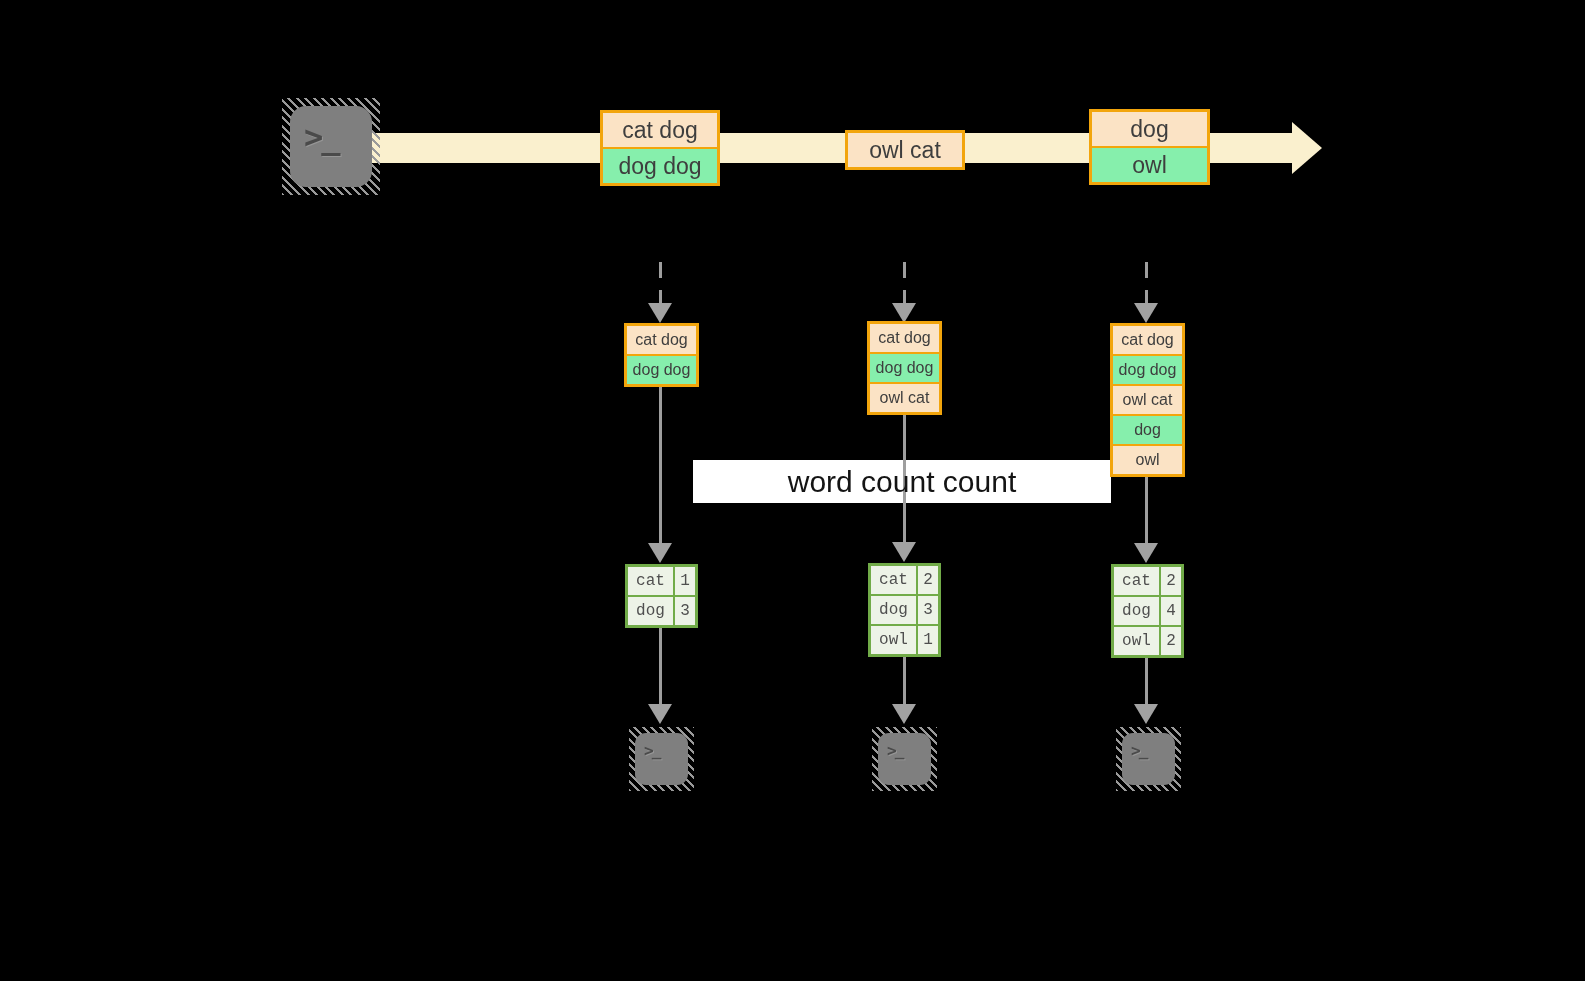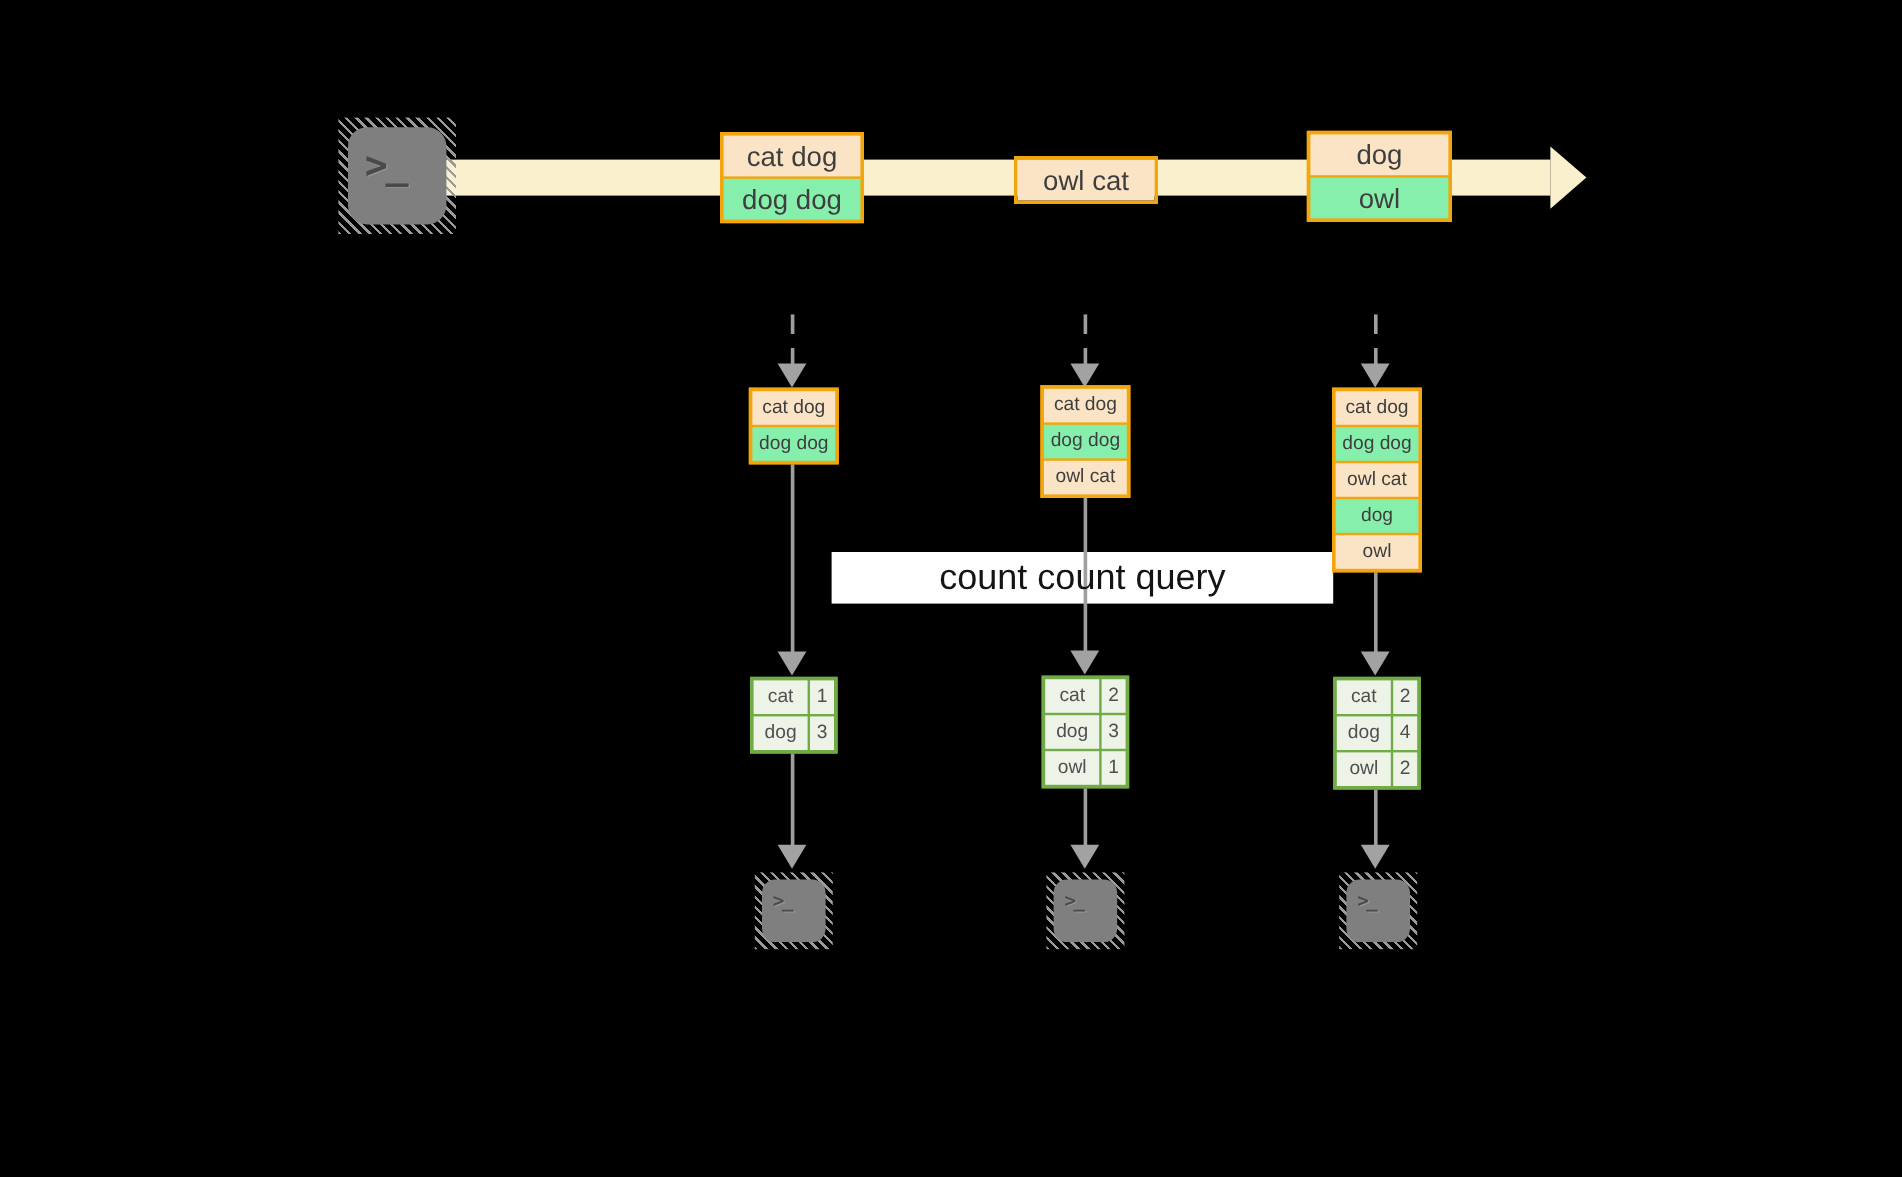--- a/index.html
+++ b/index.html
@@ -41,21 +41,21 @@
   .vline{position:absolute;width:3px;background:#9E9E9E;}
   .vdash{position:absolute;width:3px;background:repeating-linear-gradient(to bottom,#9E9E9E 0 16px,rgba(0,0,0,0) 16px 28px);}
   .ahead{position:absolute;width:0;height:0;border-left:12px solid transparent;
     border-right:12px solid transparent;border-top:20px solid #A2A2A2;}
   
   .banner-bg{position:absolute;left:693px;top:460px;width:418px;height:43px;background:#FFFFFF;}
   .banner-text{position:absolute;left:693px;top:460px;width:418px;height:43px;
     display:flex;align-items:center;justify-content:center;font-size:30px;color:#141414;}
   
   .count-table{position:absolute;width:73px;border:3px solid #71AB48;background:#71AB48;
-    display:grid;grid-template-columns:45px 1fr;gap:2px;box-sizing:border-box;}
+    display:grid;grid-template-columns:45px 1fr;gap:2px;box-sizing:border-box;font-family:Liberation Mono, monospace;}
   .ct-cell{background:#EDF3E7;height:28px;display:flex;align-items:center;justify-content:center;
     font-size:16px;color:#4f4f4f;}
   .table-1{left:625px;top:564px;}
   .table-2{left:868px;top:563px;}
   .table-3{left:1111px;top:564px;}
 </style>
 </head>
 <body>
 
 <div class="canvas">
@@ -90,21 +90,21 @@
 
   <div class="banner-bg"></div>
 
   <div class="vline" style="left:659px;top:387px;height:157px;"></div>
   <div class="ahead" style="left:648px;top:543px;"></div>
   <div class="vline" style="left:903px;top:415px;height:128px;"></div>
   <div class="ahead" style="left:892px;top:542px;"></div>
   <div class="vline" style="left:1145px;top:477px;height:67px;"></div>
   <div class="ahead" style="left:1134px;top:543px;"></div>
 
-  <div class="banner-text">count count query</div>
+  <div class="banner-text">word count count</div>
 
   <div class="rec-group stack stack-1">
     <div class="rec-row tone-a">cat dog</div>
     <div class="rec-row tone-b">dog dog</div>
   </div>
   <div class="rec-group stack stack-2">
     <div class="rec-row tone-a">cat dog</div>
     <div class="rec-row tone-b">dog dog</div>
     <div class="rec-row tone-a">owl cat</div>
   </div>

